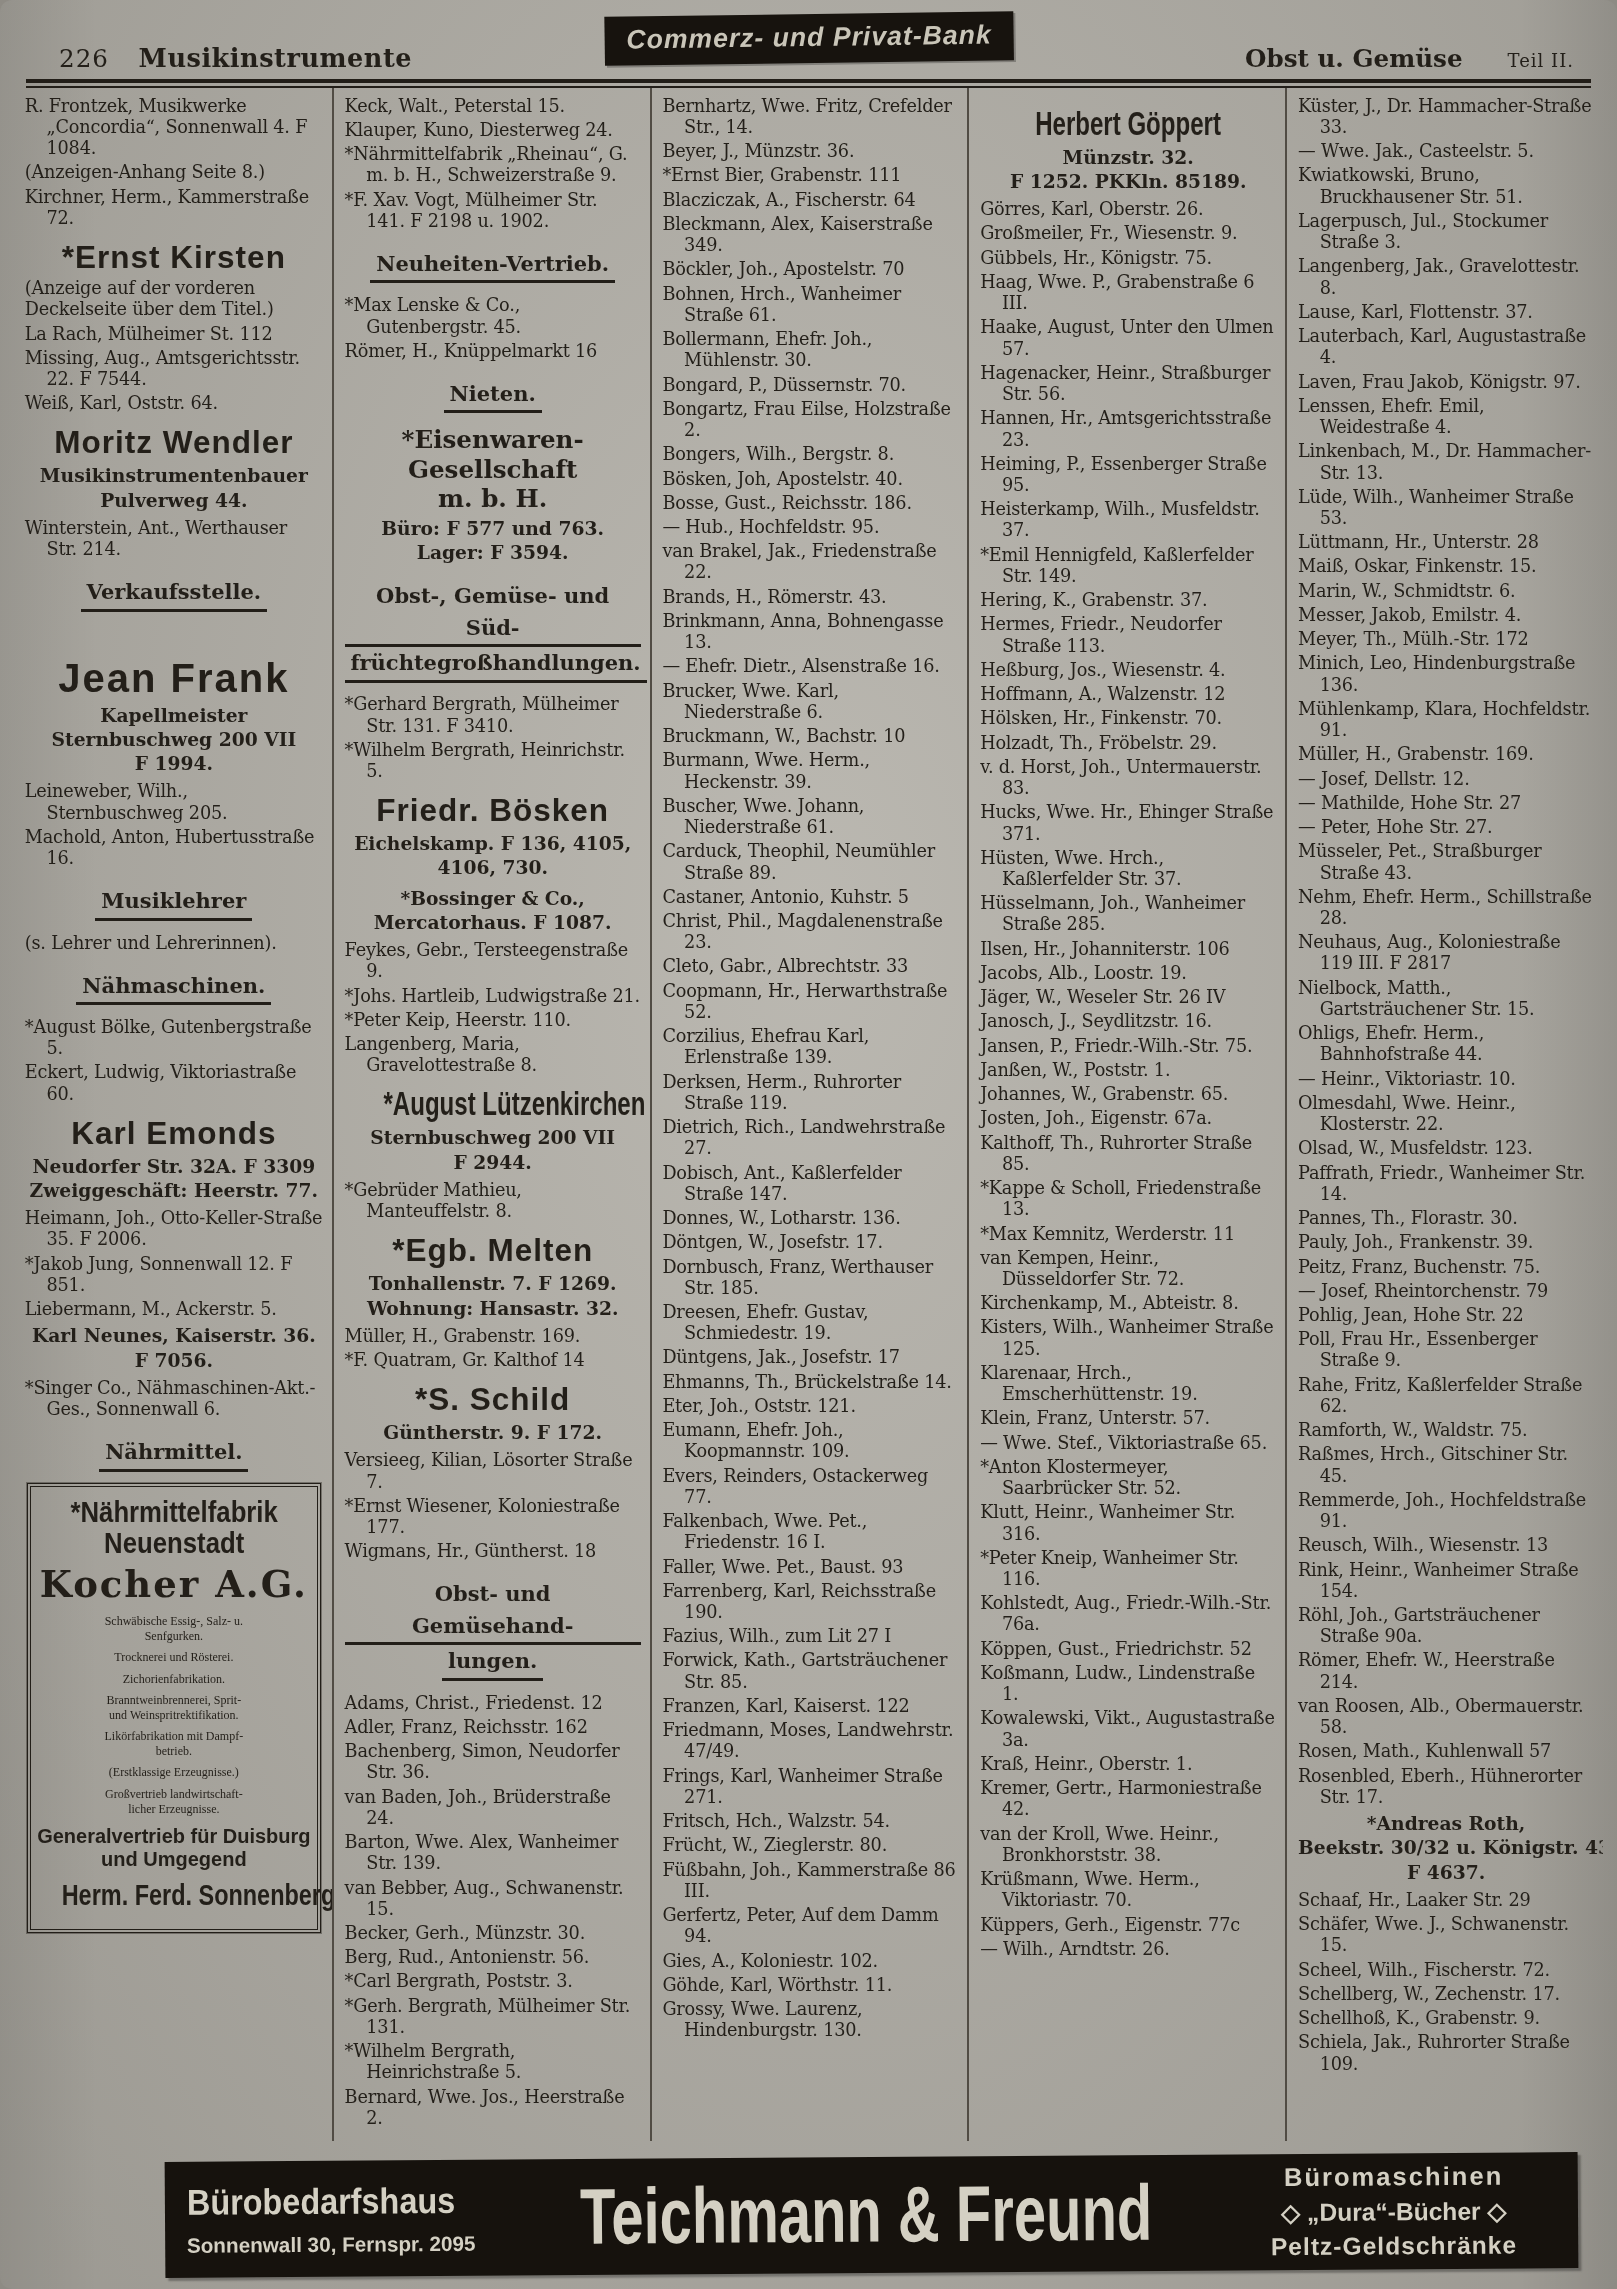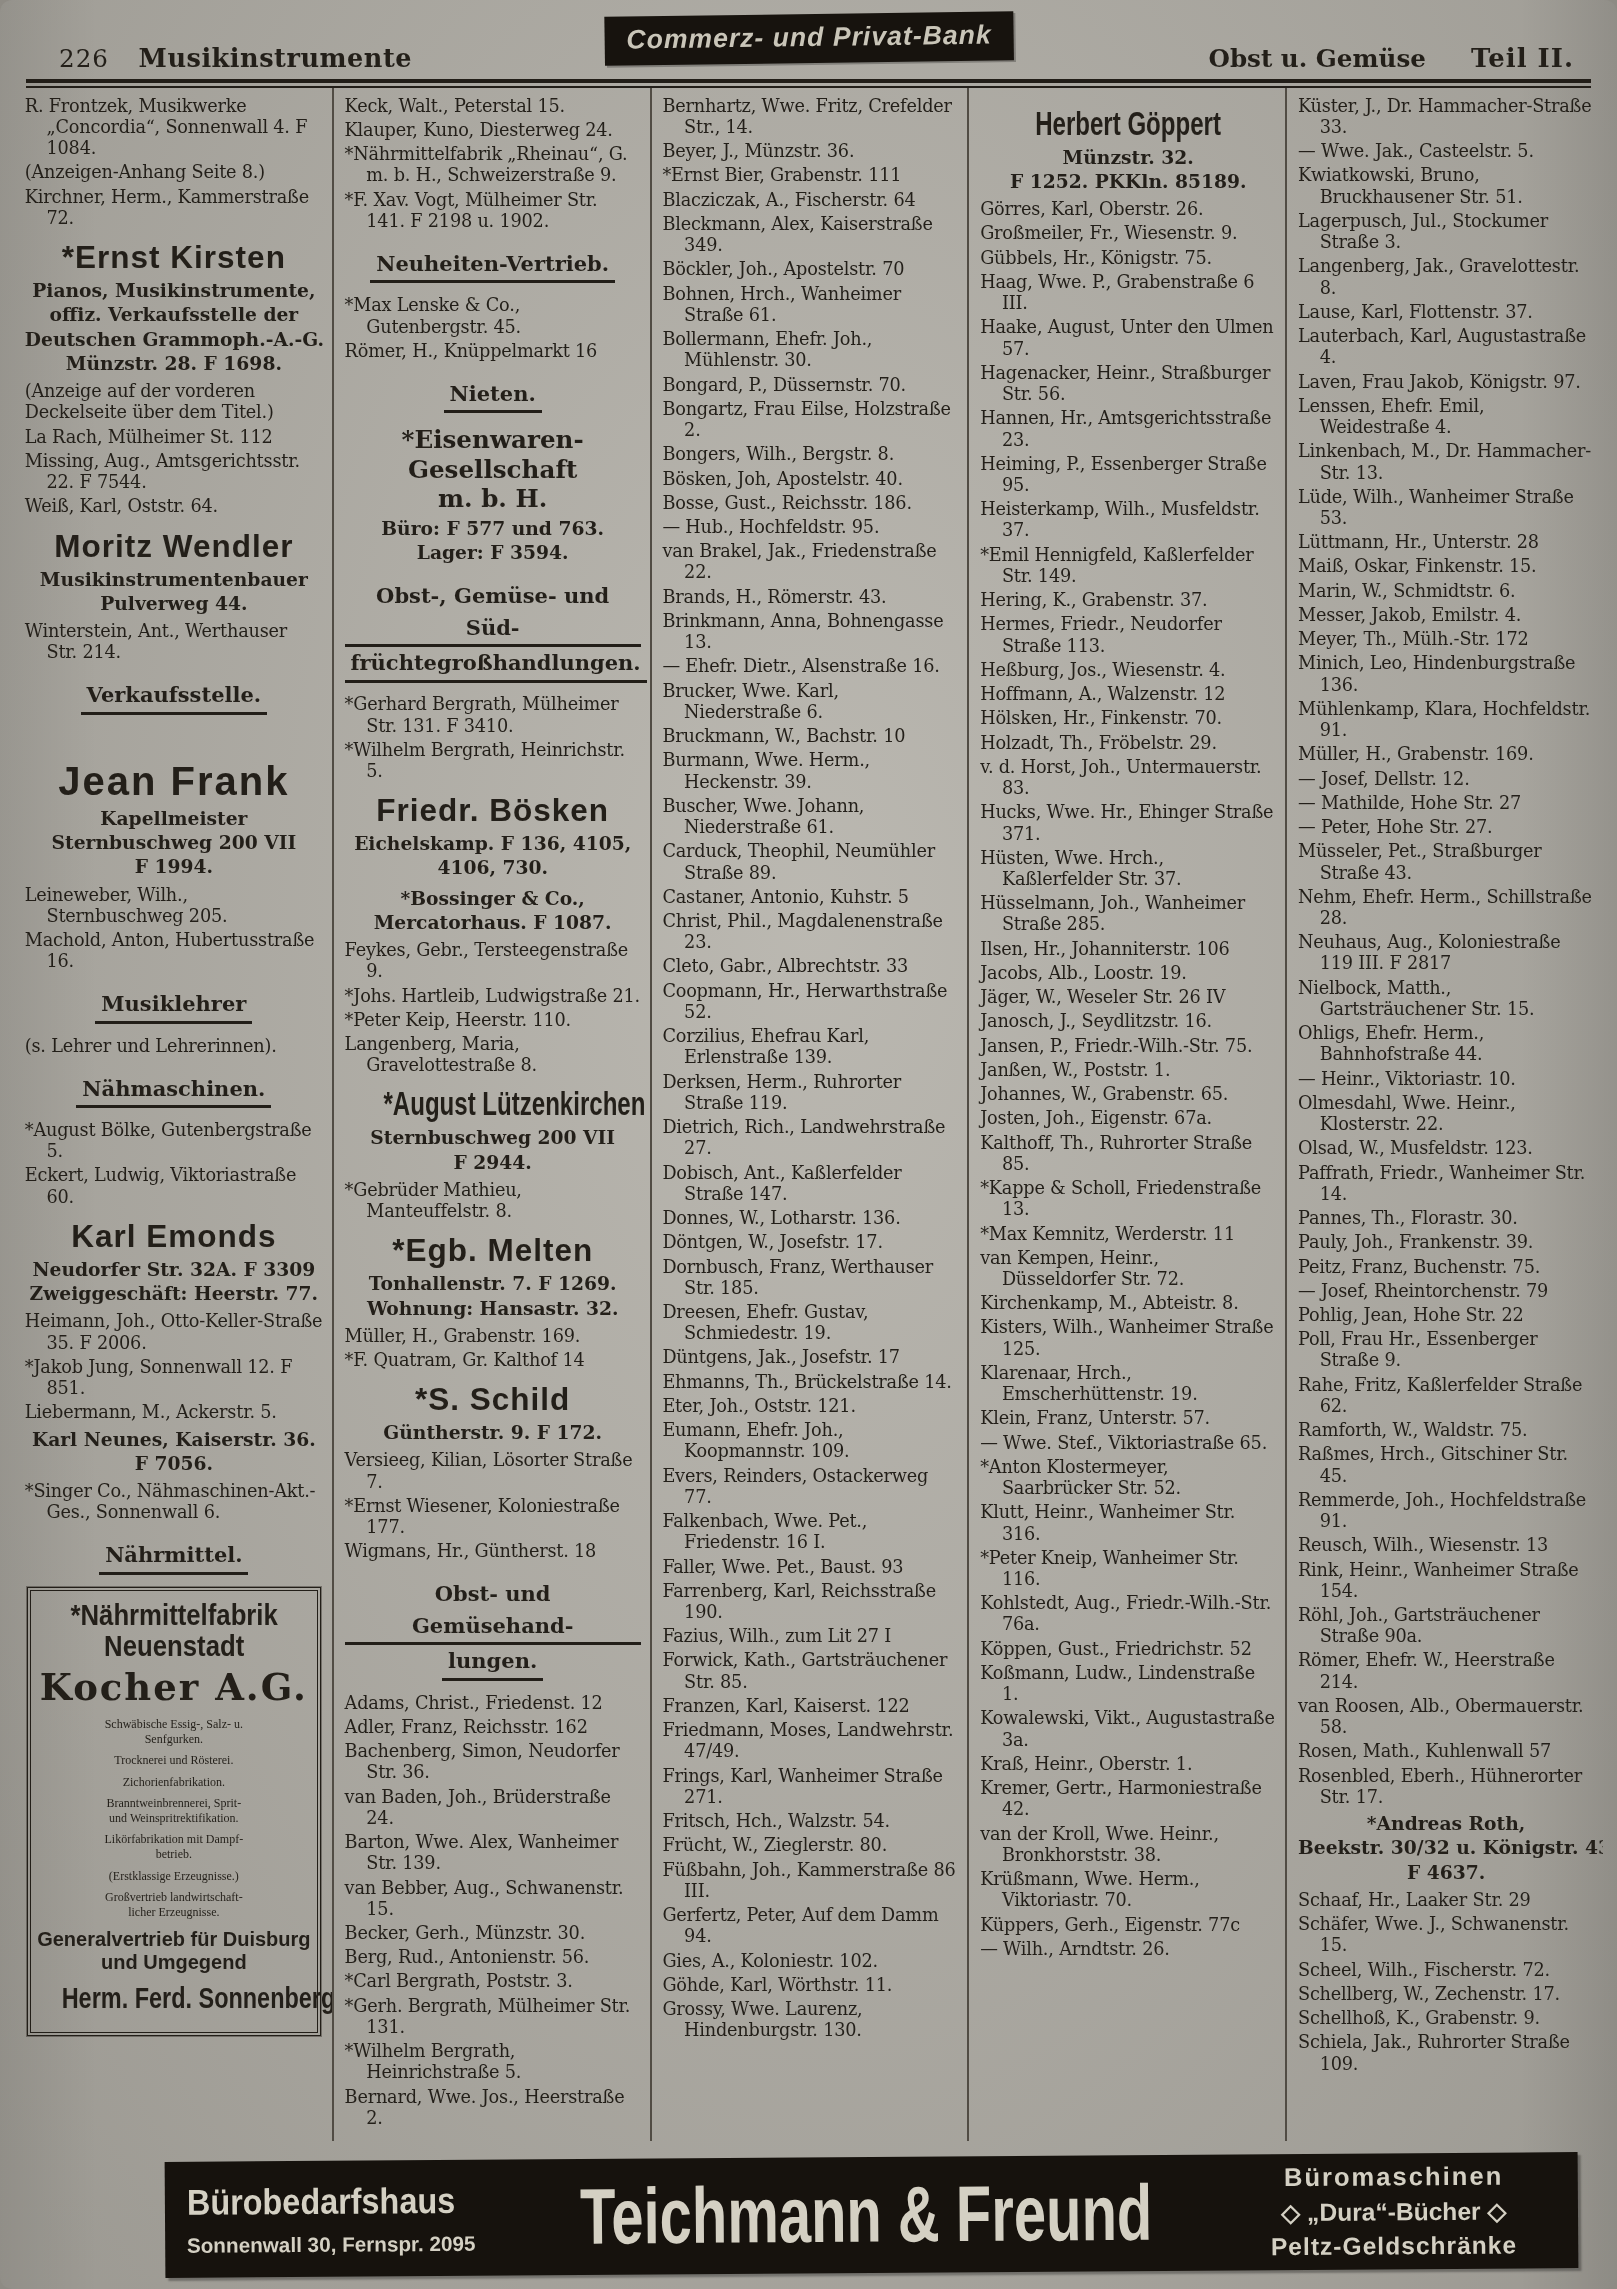--- a/index.html
+++ b/index.html
@@ -14,21 +14,21 @@
     display:flex;align-items:flex-end;}
   .hdr-left{display:flex;align-items:baseline;gap:29.6px;}
   .pagenum{font-size:24.6px;letter-spacing:1px;}
   .hdr-title{font-size:25.6px;font-weight:bold;letter-spacing:0.5px;}
   .bank-banner{position:absolute;left:50%;top:13.8px;transform:translateX(-50%) rotate(-.8deg);
     background:#17130e;color:#c9c5b8;padding:7.9px 21.7px 9.9px;
     font-family:"Liberation Sans", sans-serif;font-weight:bold;font-style:italic;
     font-size:26.6px;letter-spacing:1px;white-space:nowrap;box-shadow:2px 2px 0 rgba(0,0,0,.25);}
   .hdr-right{margin-left:auto;display:flex;align-items:baseline;gap:45px;}
   .hdr-right .a{font-size:24.6px;font-weight:bold;}
-  .hdr-right .b{font-size:26px;font-weight:bold;letter-spacing:1px;}
+  .hdr-right .b{font-size:18px;font-weight:normal;letter-spacing:1px;}
   .dbl-rule{margin:5.9px 25.6px 0;border-top:4.9px solid #221e18;border-bottom:2px solid #221e18;height:3px;}
   
   .cols{display:flex;height:2053px;padding:0 14px;box-sizing:border-box;overflow:hidden;}
   .col{width:20%;box-sizing:border-box;padding:7.9px 8.9px 0 10.8px;overflow:hidden;border-left:2px solid #514c44;}
   .col:first-child{border-left:none;}
   .blk{margin:0 0 3px;}
   .entry,.entry-b,.entry-note{font-size:17.7px;line-height:1.2;letter-spacing:-0.2px;
     padding-left:21.7px;text-indent:-21.7px;}
   .entry-b{font-weight:bold;}
   .entry-note{padding-left:0;text-indent:0;}
@@ -87,26 +87,20 @@
   </div>
   <div class="dbl-rule"></div>
 
   <div class="cols">
     <div class="col">
         <div class="blk entry">R. Frontzek, Musikwerke „Concordia“, Sonnenwall 4. F 1084.</div>
         <div class="blk entry-note">(Anzeigen-Anhang Seite 8.)</div>
         <div class="blk entry">Kirchner, Herm., Kammerstraße 72.</div>
         <div class="blk name-lg">
           <div class="ln">*Ernst Kirsten</div>
-        </div>
-        <div class="blk sub-b">
-          <div class="ln">Pianos, Musikinstrumente,</div>
-          <div class="ln">offiz. Verkaufsstelle der</div>
-          <div class="ln">Deutschen Grammoph.-A.-G.</div>
-          <div class="ln">Münzstr. 28. F 1698.</div>
         </div>
         <div class="blk entry-note">(Anzeige auf der vorderen Deckelseite über dem Titel.)</div>
         <div class="blk entry">La Rach, Mülheimer St. 112</div>
         <div class="blk entry">Missing, Aug., Amtsgerichtsstr. 22. F 7544.</div>
         <div class="blk entry">Weiß, Karl, Oststr. 64.</div>
         <div class="blk name-lg">
           <div class="ln">Moritz Wendler</div>
         </div>
         <div class="blk sub-b">
           <div class="ln">Musikinstrumentenbauer</div>

